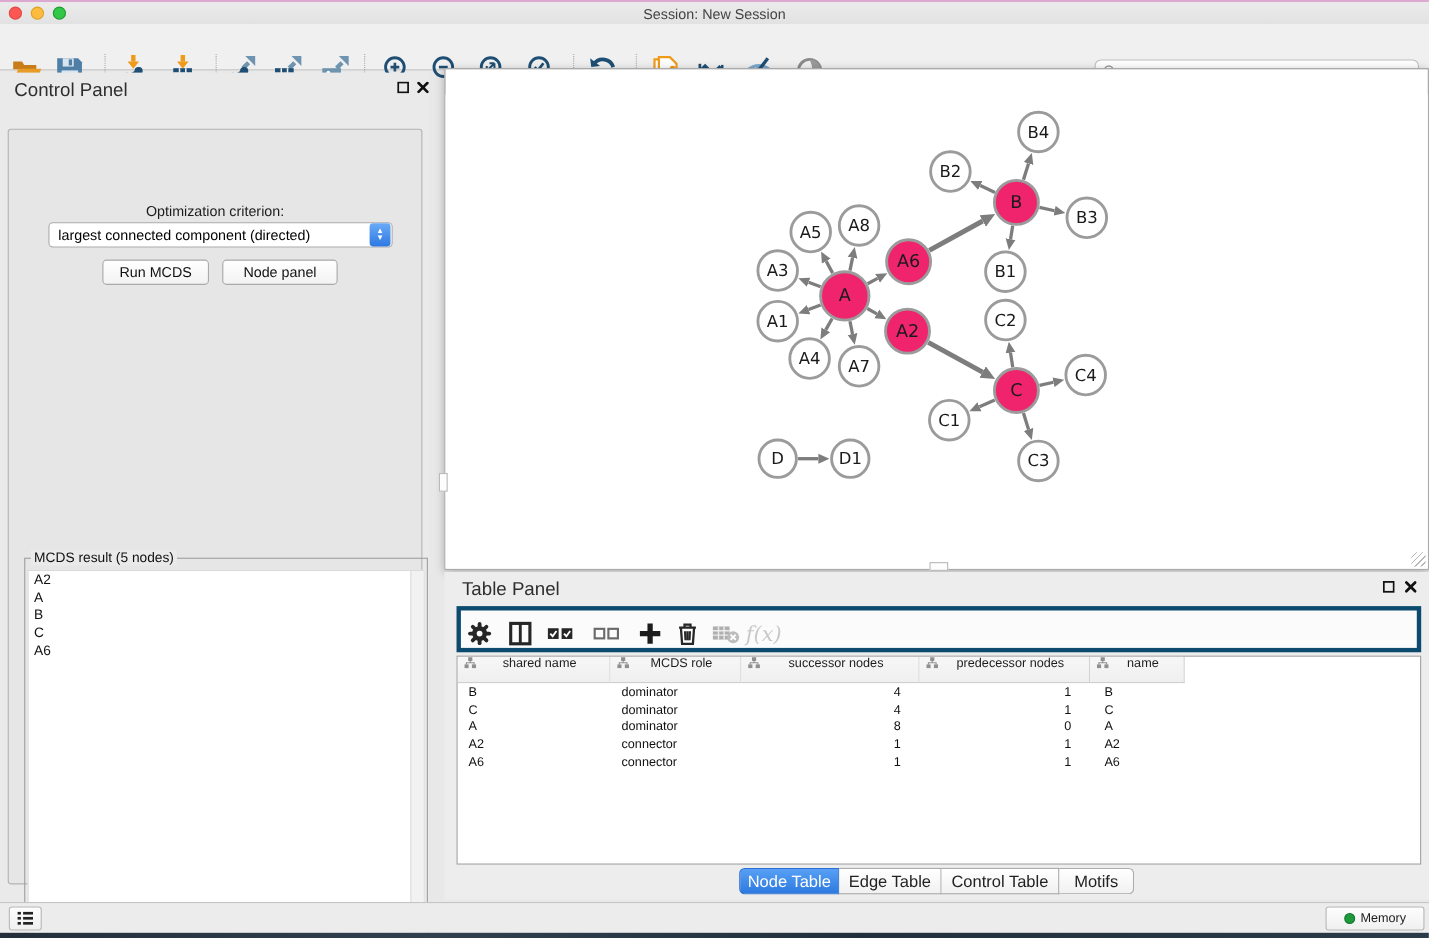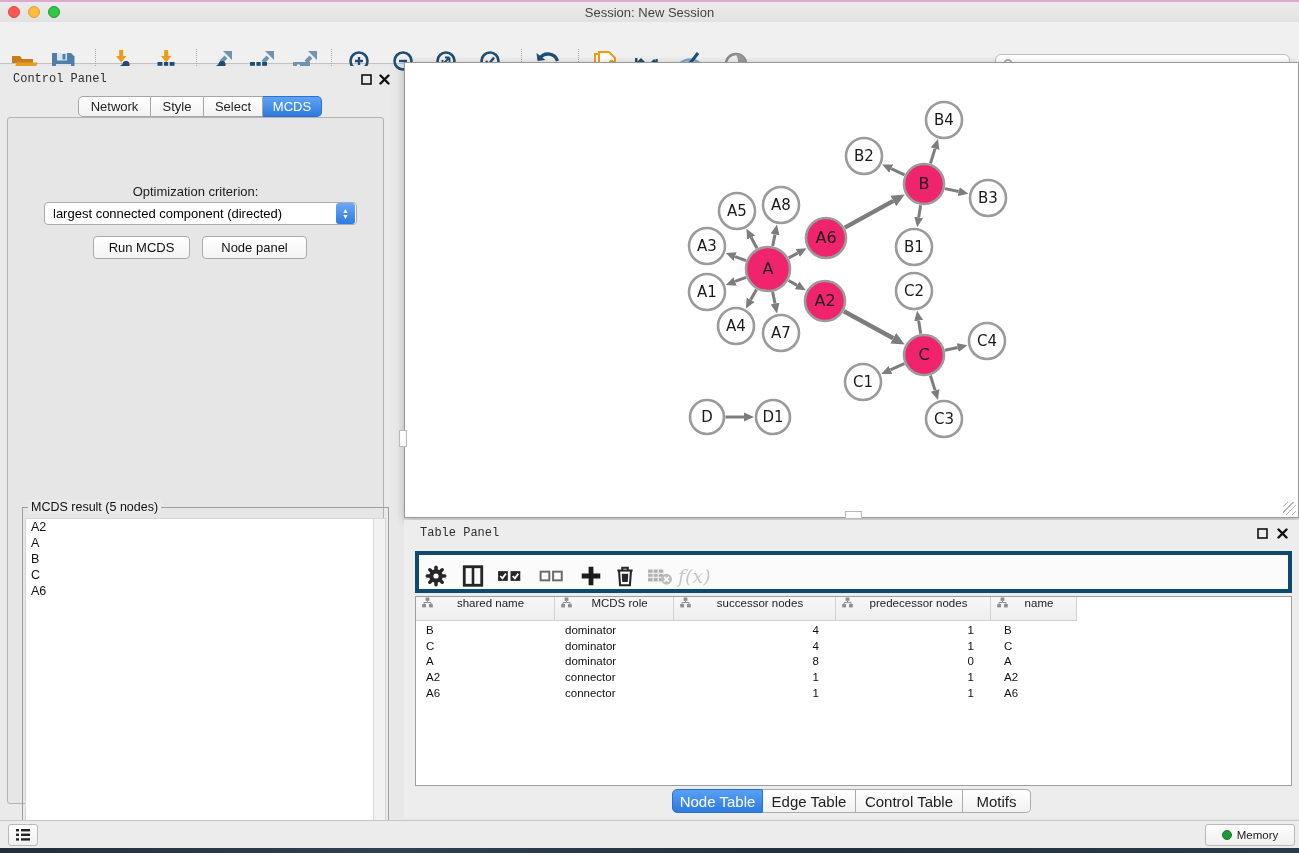--- a/index.html
+++ b/index.html
@@ -19,21 +19,21 @@
 
   .toolbar { left:0; top:22px; width:1299px; height:42px; background:#f0f0f0; border-bottom:1px solid #c2c2c2; }
   .tb-btn { position:absolute; top:25px; width:34px; height:34px; display:flex; align-items:center; justify-content:center; cursor:default; }
   .tb-sep { position:absolute; top:27px; width:0; height:31px; border-left:1px dotted #a8a8a8; }
   .searchbox { position:absolute; left:995px; top:32px; width:295px; height:21px; background:#fff; border:1px solid #bdbdbd; border-radius:6px; display:flex; align-items:center; padding-left:6px; }
   .searchbox input { border:none; outline:none; flex:1; font-size:12px; background:transparent; font-family:"Liberation Sans",sans-serif; }
 
   
   .control-panel { left:0; top:66px; width:390px; height:754px; background:#eaeaea; }
   .panel-head { position:absolute; left:0; top:0; width:100%; height:26px; }
-  .panel-title { position:absolute; left:13px; top:6px; font-size:12px; color:#2e2e2e;font-family:Liberation Mono, monospace; }
+  .panel-title { position:absolute; left:13px; top:6px; font-size:17px; color:#2e2e2e; }
   .float-btn, .close-btn { position:absolute; top:5px; width:16px; height:16px; display:flex; align-items:center; justify-content:center; font-size:12px; color:#111; }
   .cp-tabs { position:absolute; left:78px; top:30px; height:21px; display:flex; }
   .cp-tab { height:21px; border:1px solid #a6a6a6; border-left:none; background:linear-gradient(#ffffff,#f2f2f2); display:flex; align-items:center; justify-content:center; font-size:13px; color:#222; }
   .cp-tab:first-child { border-left:1px solid #a6a6a6; border-radius:5px 0 0 5px; }
   .cp-tab:last-child { border-radius:0 5px 5px 0; }
   .cp-tab.active { background:linear-gradient(#5fa3f5,#2e7be0); color:#fff; border-color:#2e6fd0; }
   .cp-content { position:absolute; left:7px; top:51px; width:377px; height:687px; background:#e6e6e6; border:1px solid #b3b3b3; border-radius:3px; }
   .opt-label { position:absolute; left:0; top:66px; width:100%; text-align:center; font-size:13px; color:#1c1c1c; }
   .dropdown { position:absolute; left:36px; top:84px; width:313px; height:23px; background:#fff; border:1px solid #ababab; border-radius:4px; display:flex; align-items:center; }
   .dropdown .dd-text { flex:1; font-size:13px; color:#000000; padding-left:8px; white-space:nowrap; overflow:hidden; }
@@ -315,26 +315,20 @@
       <svg width="11" height="11" viewBox="0 0 11 11">
           <rect x="1" y="1" width="9" height="9" fill="none" stroke="#111" stroke-width="1.6"></rect>
         </svg>
     </div>
     <div class="close-btn" style="left:376px">
       <svg width="11" height="11" viewBox="0 0 11 11">
           <path d="M1.5 1.5 L9.5 9.5 M9.5 1.5 L1.5 9.5" stroke="#111" stroke-width="2.4" stroke-linecap="round"></path>
         </svg>
     </div>
   </div>
-  <div class="cp-tabs" id="cp-tabs">
-      <div class="cp-tab" style="width: 73px;">Network</div>
-      <div class="cp-tab" style="width: 53px;">Style</div>
-      <div class="cp-tab" style="width: 59px;">Select</div>
-      <div class="cp-tab active" style="width: 59px;">MCDS</div>
-    </div>
   <div class="cp-content">
     <div class="opt-label">Optimization criterion:</div>
     <div class="dropdown">
       <div class="dd-text">largest connected component (directed)</div>
       <div class="dd-stepper">
           <span>▲</span>
           <span>▼</span>
         </div>
     </div>
     <div class="btn" style="left:85px; top:118px; width:97px;">Run MCDS</div>

